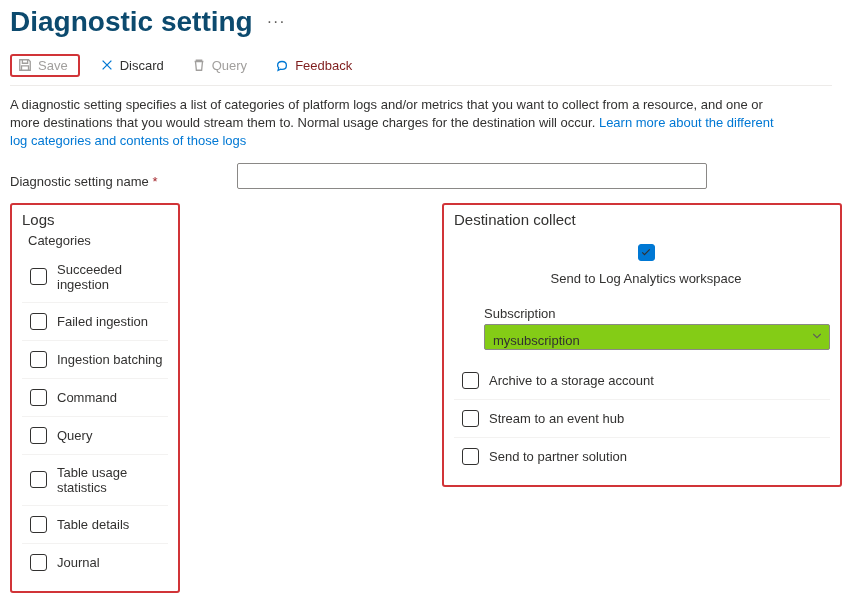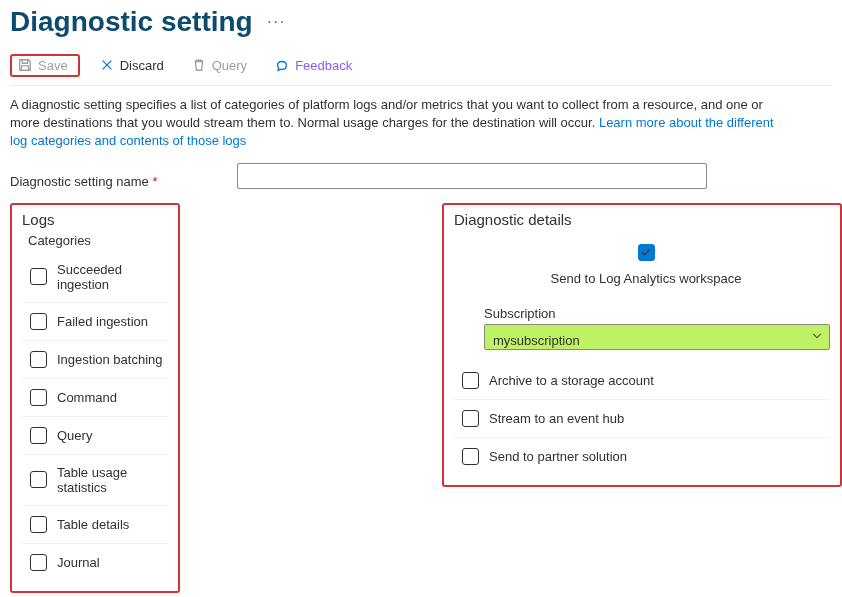--- a/index.html
+++ b/index.html
@@ -130,21 +130,21 @@
   .select {
     width: 100%;
     height: 26px;
     border: 1px solid #8a8886;
     border-radius: 2px;
     padding: 8px 26px 0 8px;
     font-size: 13px;
     display: flex;
     align-items: center;
     position: relative;
-    background: #bef264;
+    background: #84cc16;
     cursor: pointer;
   }
   .select.hl { border-color: #8764b8; }
   .select .chev {
     position: absolute; right: 6px; top: 50%; transform: translateY(-50%);
     color: #605e5c;
   }
   
   svg { stroke: currentColor; fill: none; stroke-width: 1.5; }
 </style>
@@ -184,21 +184,21 @@
           </svg>
       </span>
       <span>Query</span>
     </button>
     <button class="btn" style="color:#0078d4;">
       <span class="ico">
         <svg viewBox="0 0 16 16" width="14" height="14" stroke="#0078d4">
             <path d="M8 13c3 0 5-2 5-4.5S11 4 8 4 3 6 3 8.5c0 1 .4 2 1.2 2.7L3.5 14l3-1.3c.5.2 1 .3 1.5.3z"></path>
           </svg>
       </span>
-      <span style="color:#8b5cf6;">Feedback</span>
+      <span style="color:#7f1d1d;">Feedback</span>
     </button>
   </div>
 
   <div class="intro">
     <span>A diagnostic setting specifies a list of categories of platform logs and/or metrics that you want to collect from a resource, and one or more destinations that you would stream them to. Normal usage charges for the destination will occur. </span><a href="#">Learn more about the different log categories and contents of those logs</a>
   </div>
 
   <div class="name-row">
     <span class="label">
       <span>Diagnostic setting name</span> <span class="req">*</span>
@@ -259,21 +259,21 @@
       
     </span>
     <span>Journal</span>
           </li>
         </ul>
     </div>
 
     <div class="mid-spacer"></div>
 
     <div class="panel dest">
-      <div class="section-title">Diagnostic details</div>
+      <div class="section-title">Destination collect</div>
 
       <ul class="chk-list" style="margin-top:6px;">
         <li style="border:none;flex-direction:column;">
           <span class="chk checked">
             <svg viewBox="0 0 16 16" width="12" height="12" stroke="#fff" stroke-width="2.2">
                 <path d="M3 8.5l3 3L13 4.5"></path>
               </svg>
           </span>
           <span>Send to Log Analytics workspace</span>
         </li>

